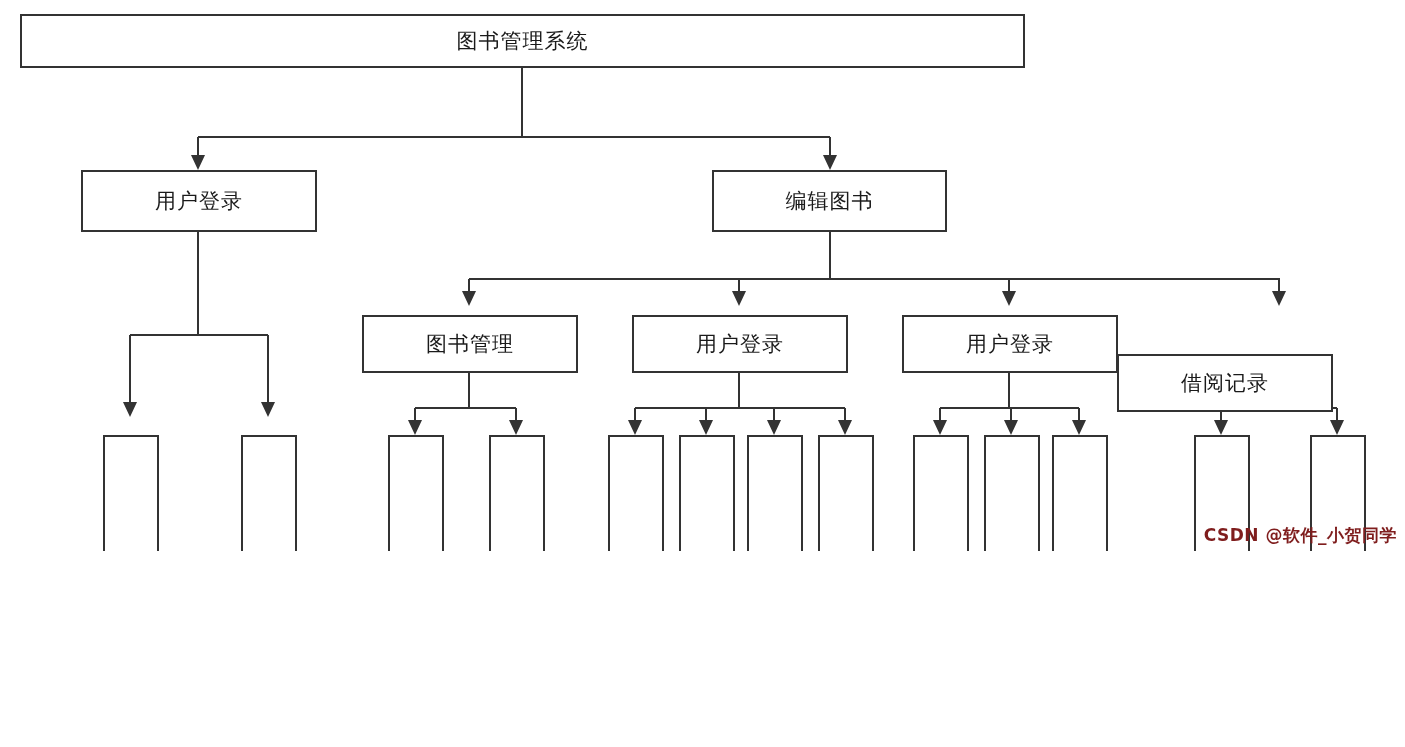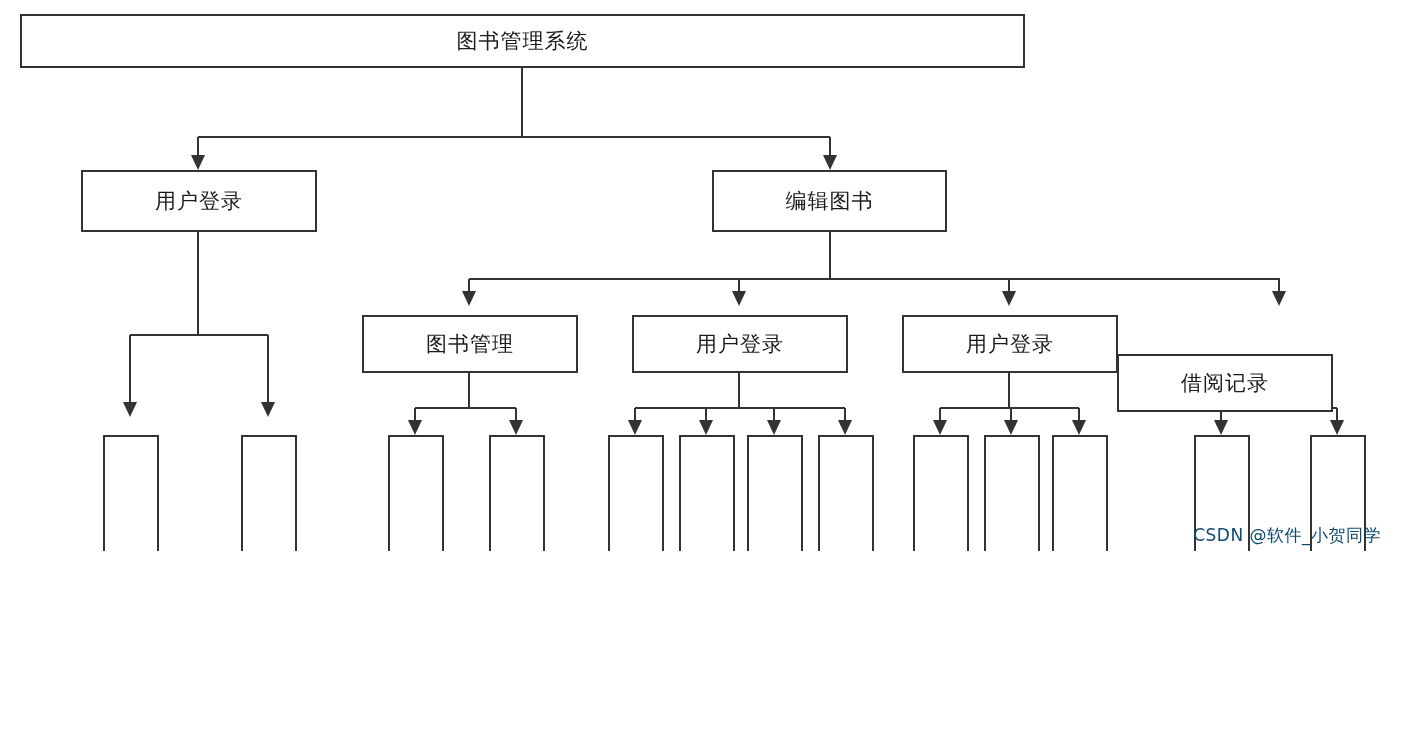--- a/index.html
+++ b/index.html
@@ -52,27 +52,28 @@
   .arrow {
     position: absolute;
     width: 0;
     height: 0;
     border-left: 7px solid transparent;
     border-right: 7px solid transparent;
     border-top: 15px solid #333333;
   }
   #watermark {
     position: absolute;
-    right: 24px;
+    right: 8px;
     bottom: 4px;
     font-size: 17px;
-    color: #0c4a6e;
+    color: #7f1d1d;
     letter-spacing: 0.5px;
     white-space: nowrap;
     pointer-events: none;
+    font-weight: bold;
   }
 </style>
 </head>
 <body>
 
 <div id="canvas">
   <div id="connector-layer">
       <div class="conn vline" style="left: 521px; top: 68px; height: 70px;"></div>
       <div class="conn hline" style="left: 198px; top: 136px; width: 632px;"></div>
       <div class="conn vline" style="left: 197px; top: 137px; height: 18px;"></div>

